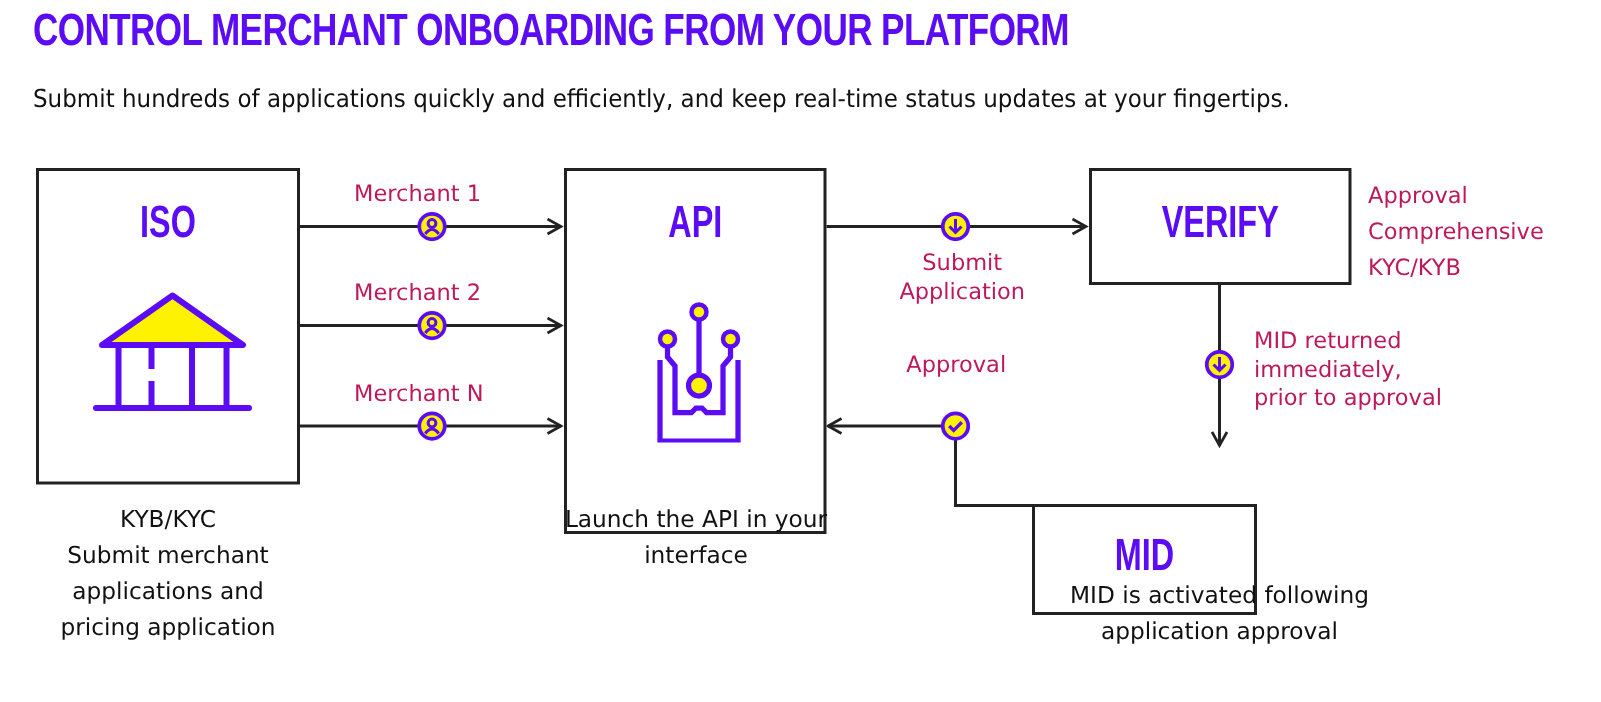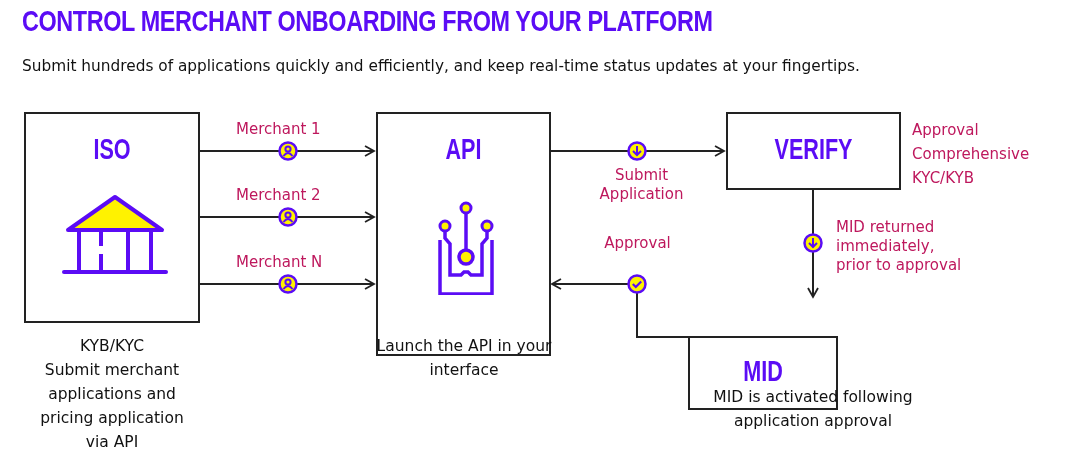--- a/index.html
+++ b/index.html
@@ -129,21 +129,20 @@
   <div>MID returned</div>
   <div>immediately,</div>
   <div>prior to approval</div>
 </div>
 
 <div class="caption" style="left:14px; top:334px; width:196px;">
   <div>KYB/KYC</div>
   <div>Submit merchant</div>
   <div>applications and</div>
   <div>pricing application</div>
-  <div>via API</div>
 </div>
 <div class="caption" style="left:348px; top:334px; width:232px;">
   <div>Launch the API in your</div>
   <div>interface</div>
 </div>
 <div class="caption" style="left:680px; top:385px; width:266px;">
   <div>MID is activated following</div>
   <div>application approval</div>
 </div>
 

